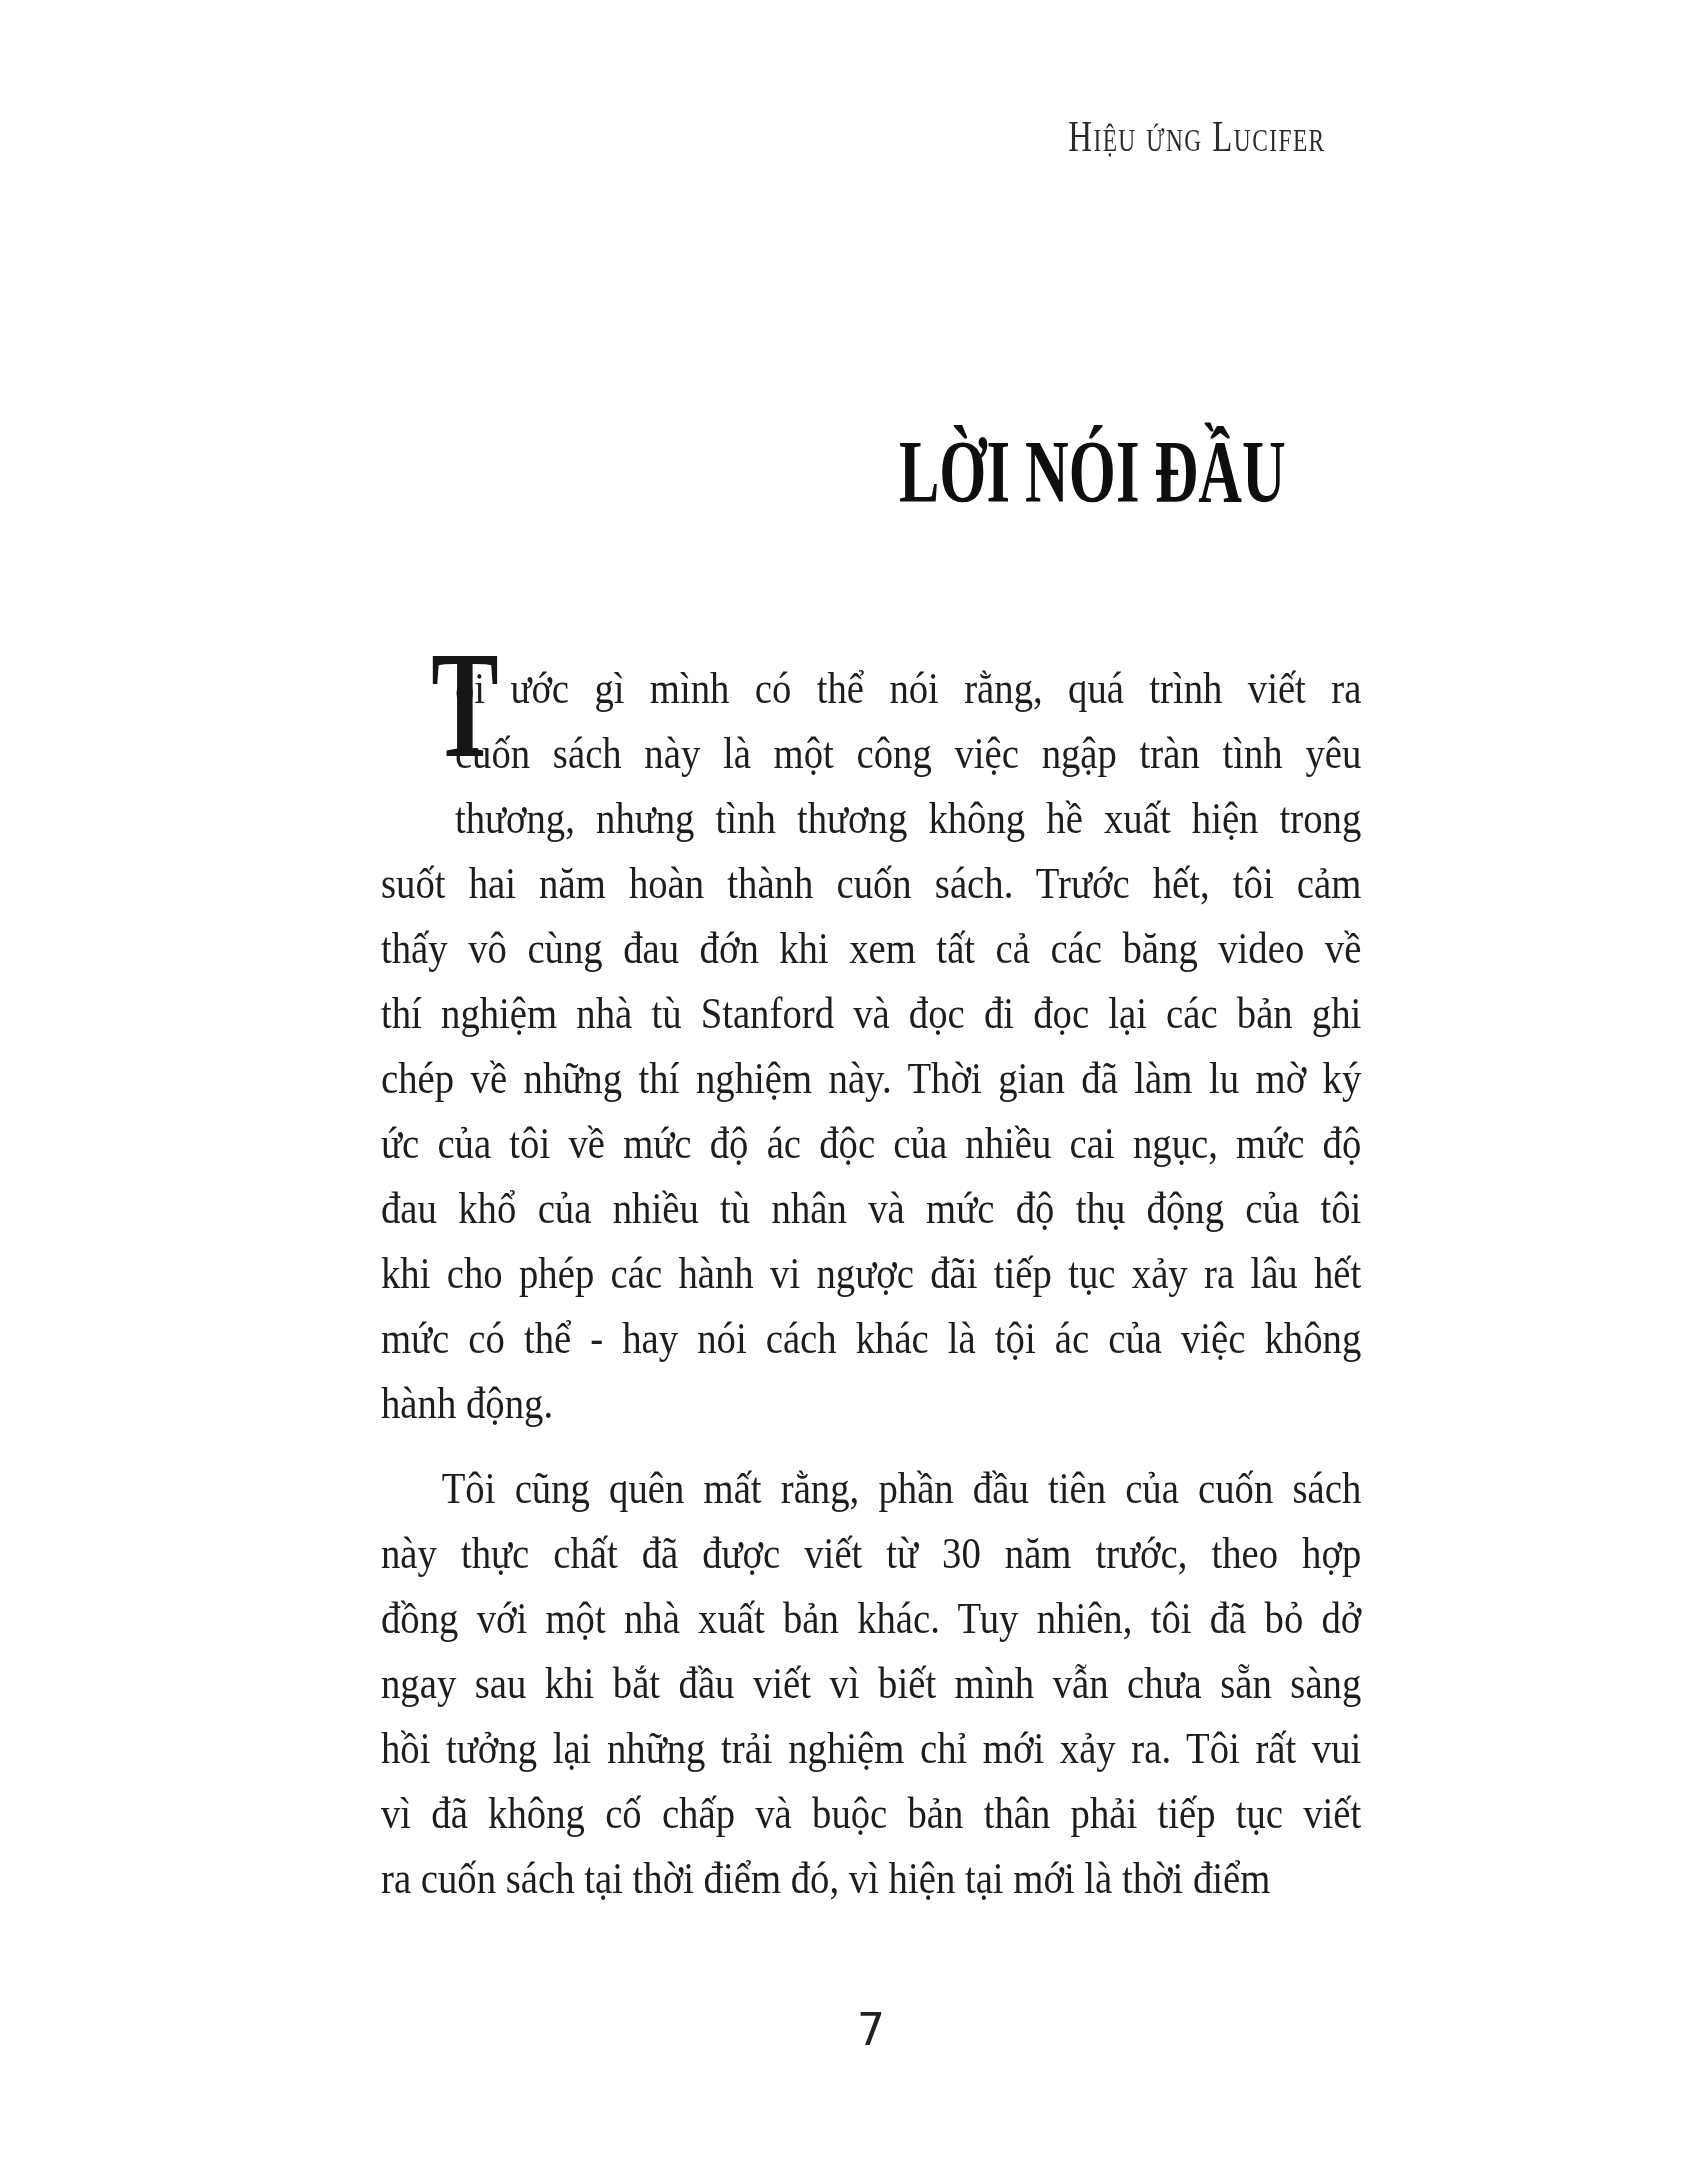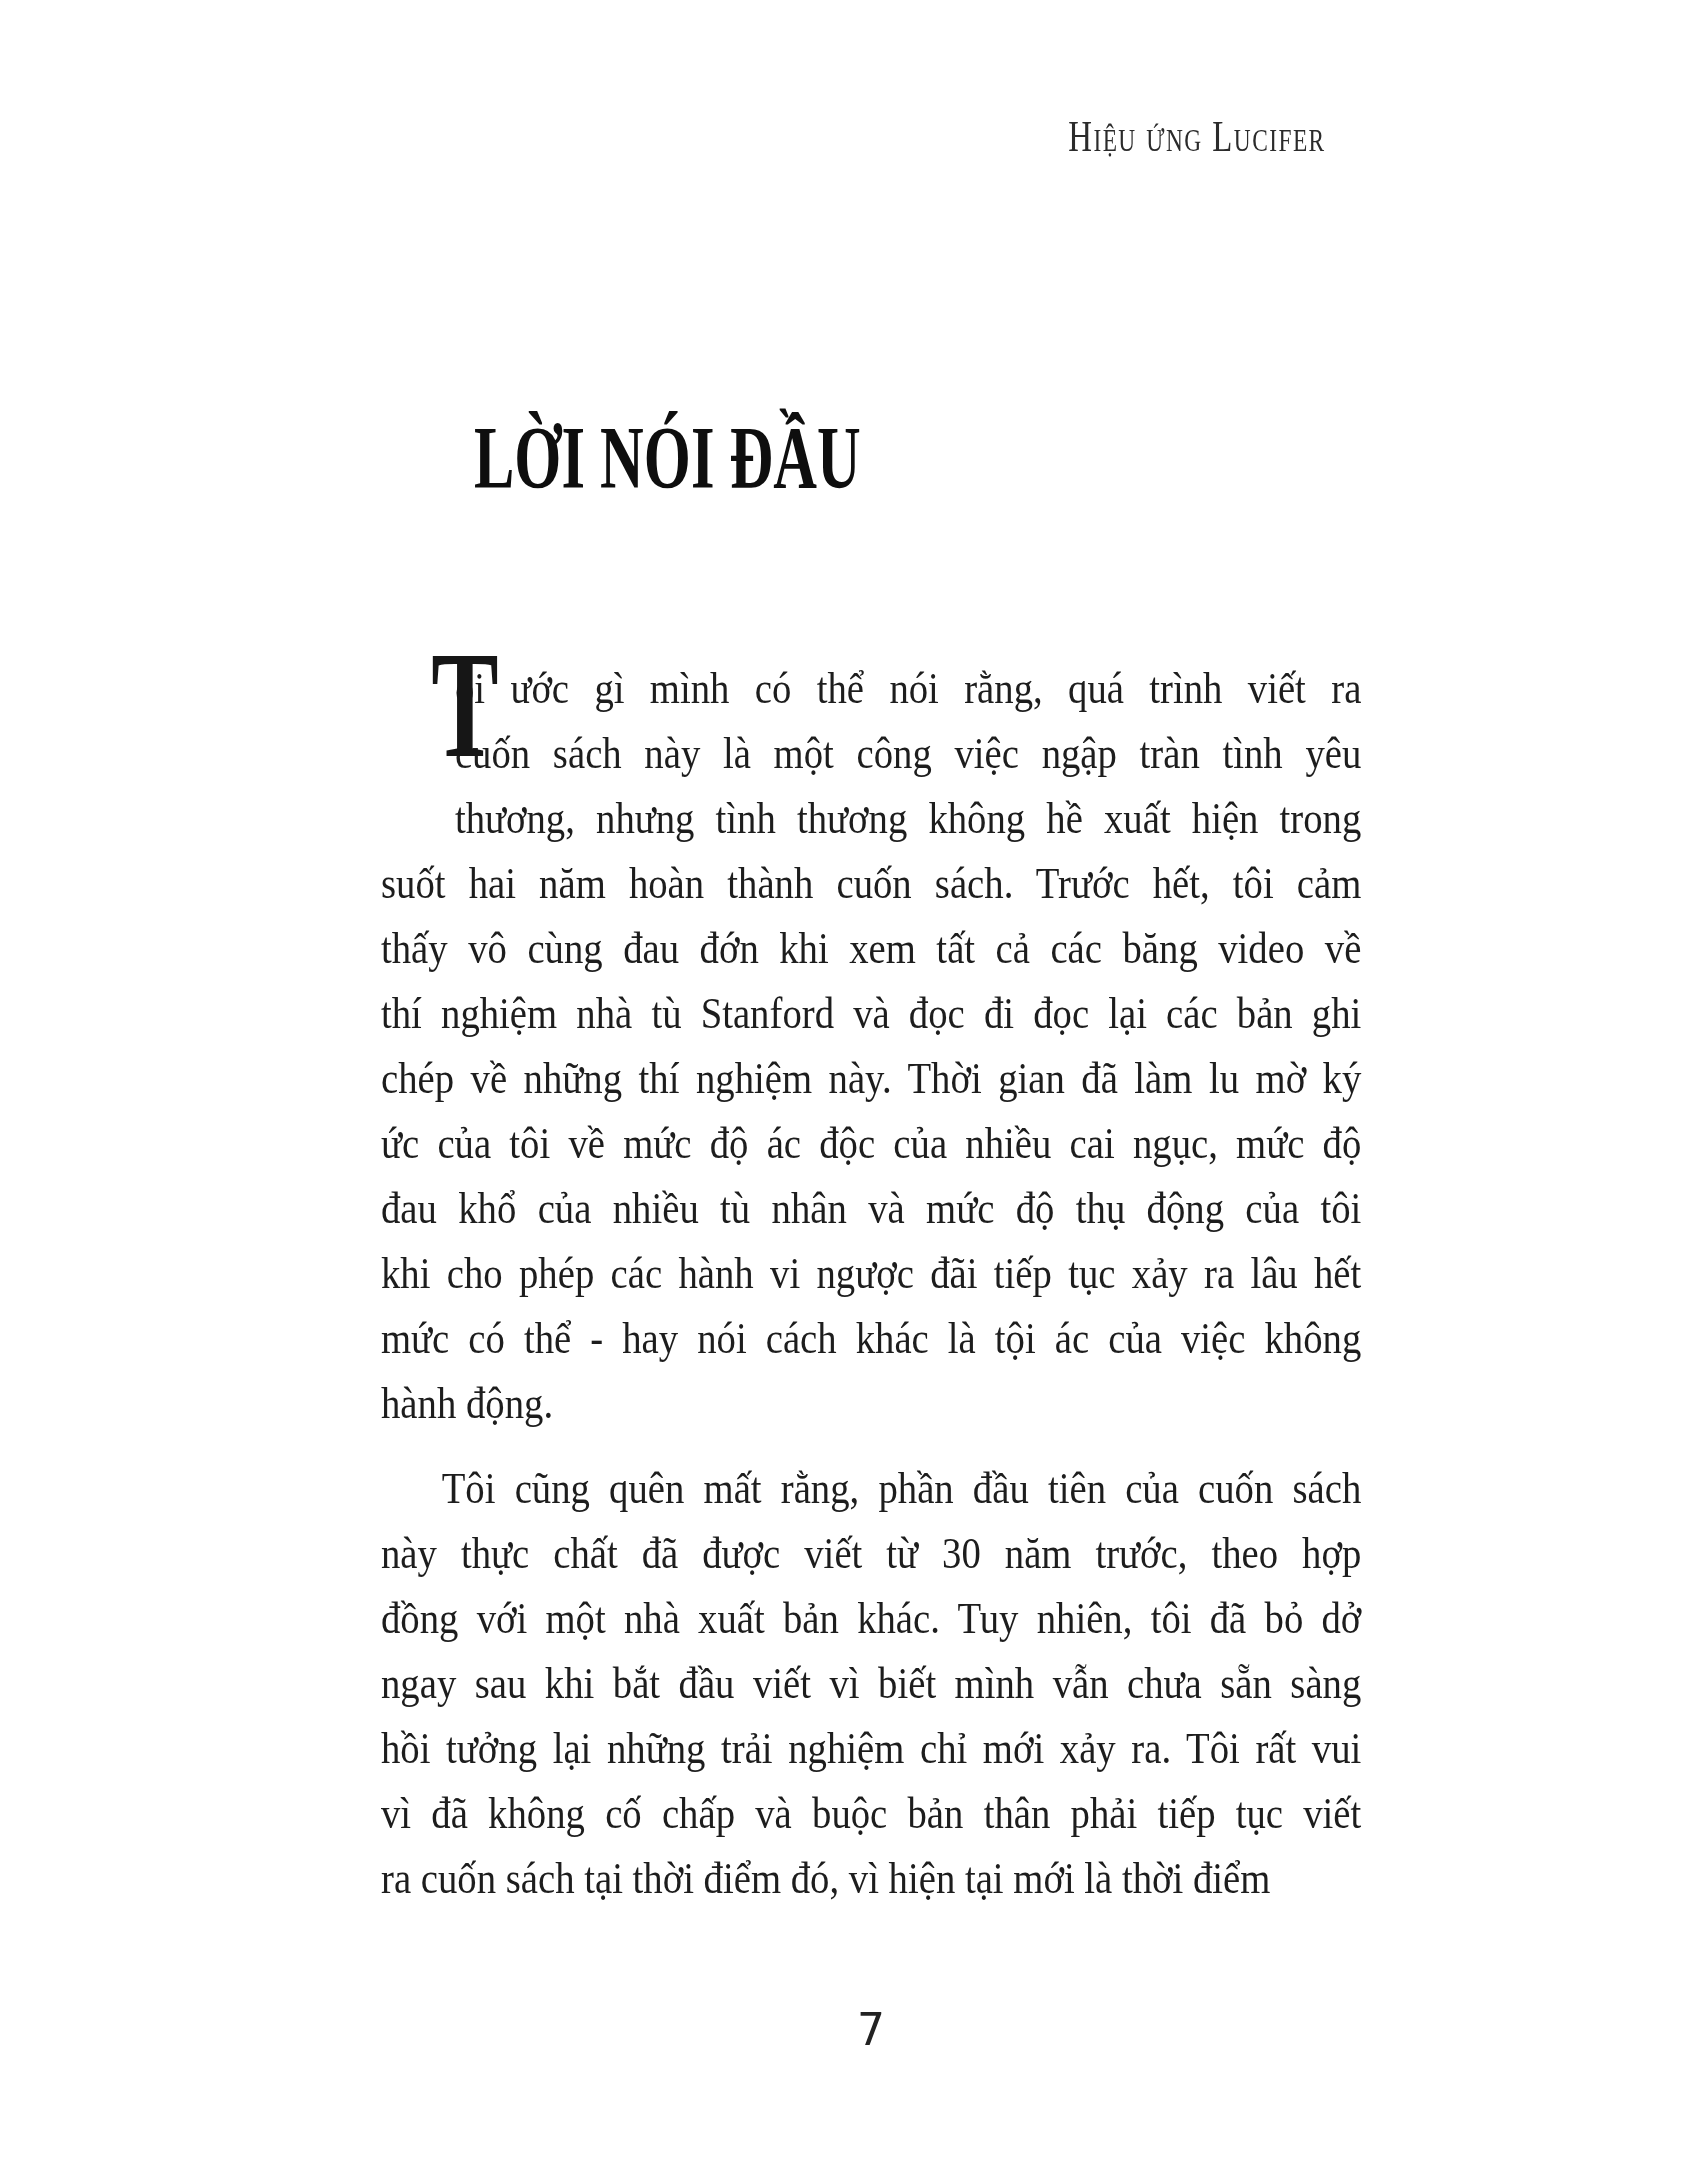--- a/index.html
+++ b/index.html
@@ -34,22 +34,22 @@
     display: inline-block;
     transform: scaleX(0.73);
     transform-origin: 100% 50%;
   }
   
   .chapter-title {
     position: absolute;
     top: 406px;
     left: 381px;
     width: 980px;
-    margin: 2px;
-    text-align: left;
+    margin: 16px;
+    text-align: right;
     font-size: 89px;
     line-height: 99px;
     font-weight: bold;
     color: #0e0e0e;
     white-space: nowrap;
   }
   .chapter-title .ct-inner {
     display: inline-block;
     transform: scaleX(0.68);
     transform-origin: 50% 50%;

